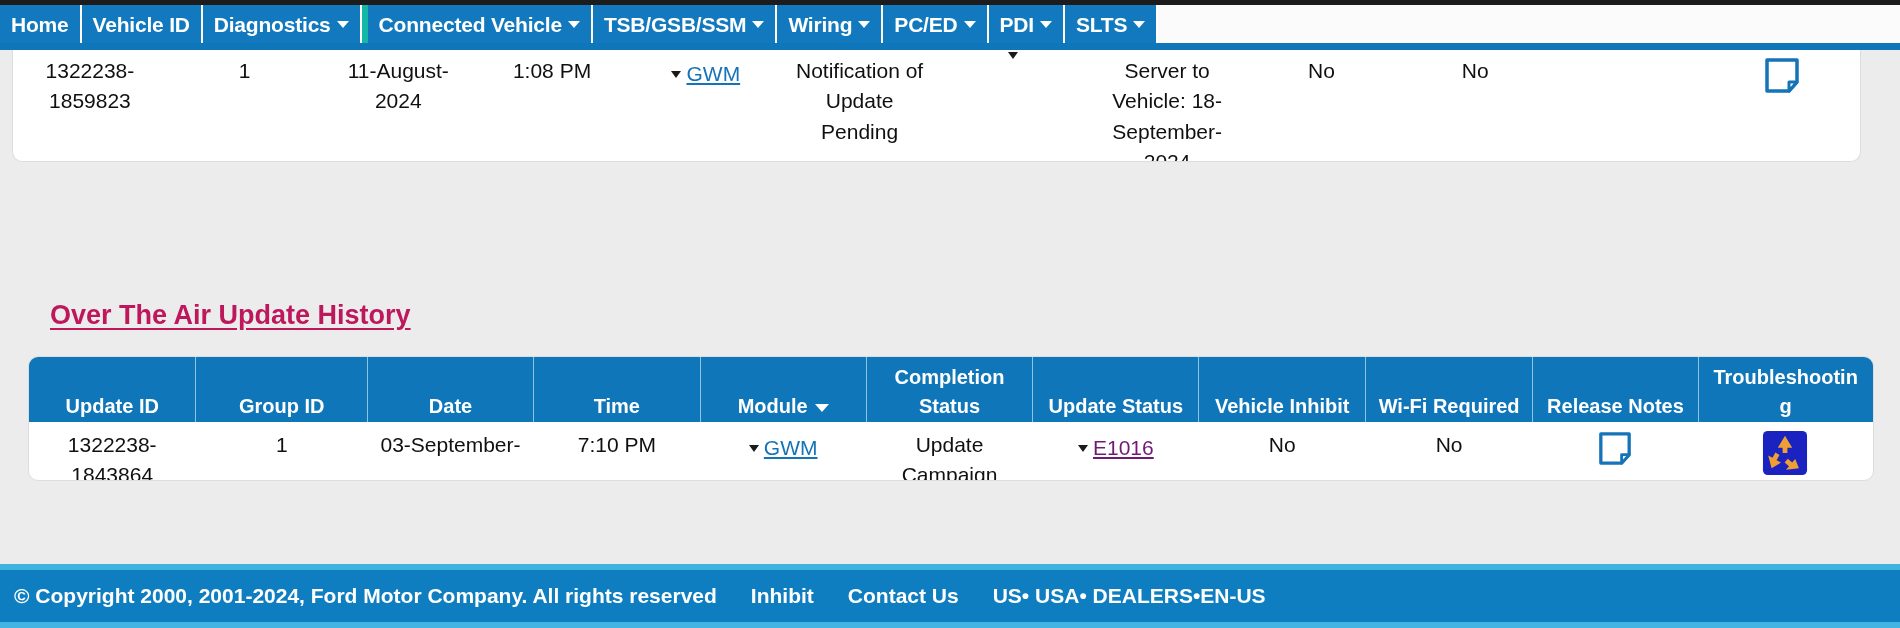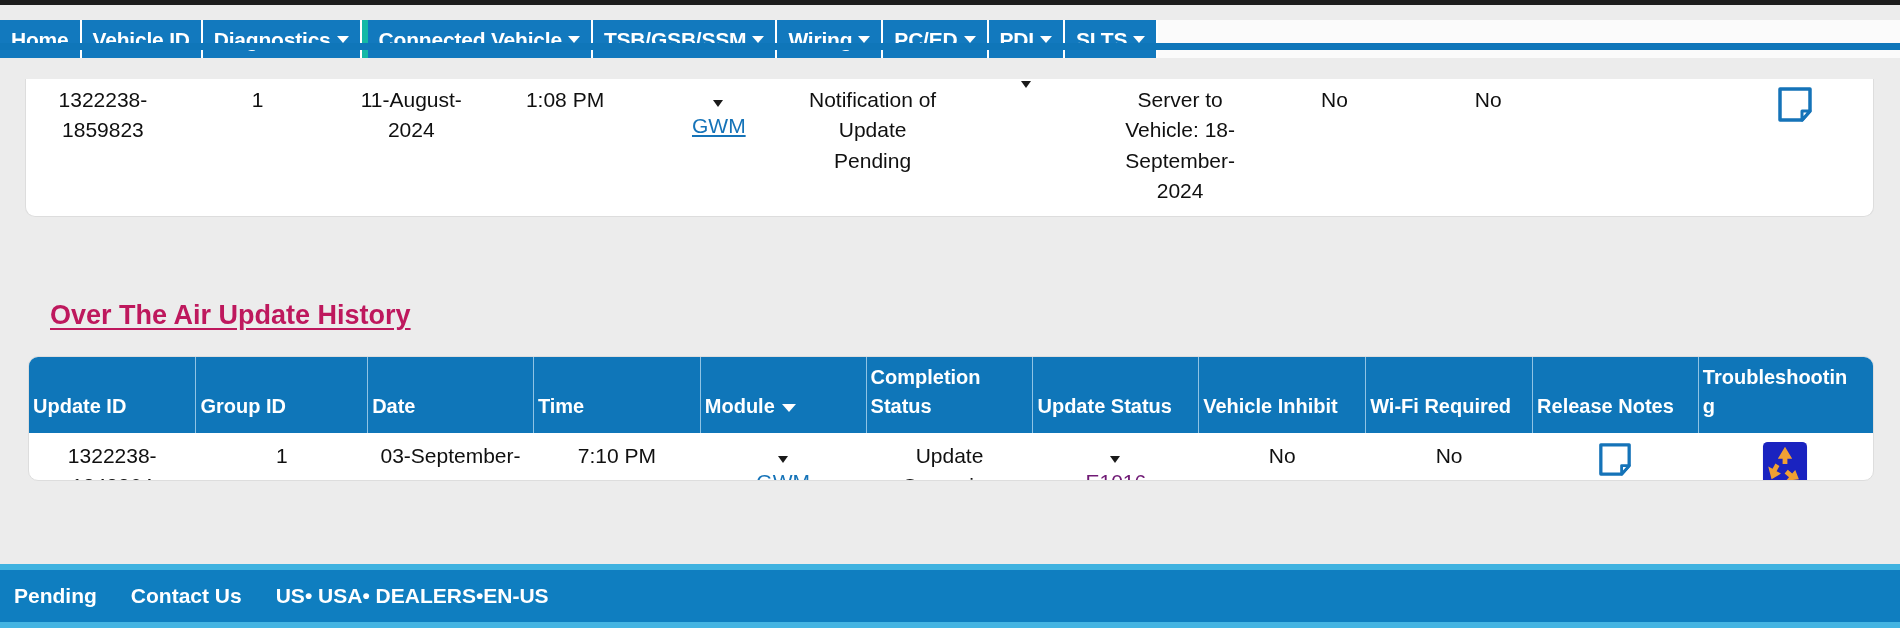--- a/index.html
+++ b/index.html
@@ -13,21 +13,21 @@
 
   
   .top-strip {
     position: absolute; top: 0; left: 0;
     width: 1900px; height: 5px;
     background: #1c1c1c;
   }
 
   
   .navbar {
-    position: absolute; top: 20px; left: 0;
+    position: absolute; top: 5px; left: 0;
     width: 1900px; height: 38px;
     background: #6d28d9;
     display: flex; align-items: stretch;
   }
   .nav-item {
     background: #1279be;
     color: #ffffff;
     font-weight: bold;
     font-size: 21px;
     letter-spacing: -0.2px;
@@ -68,56 +68,56 @@
     overflow: hidden;
   }
 
   .tbl { width: 100%; border-collapse: collapse; table-layout: fixed; }
   .tbl th {
     background: #0f76b9;
     color: #ffffff;
     font-weight: bold;
     font-size: 20px;
     vertical-align: bottom;
-    padding: 6px 4px 12px 4px;
+    padding: 6px 4px 1px 4px;
     border-right: 1px solid #8fc3e4;
     line-height: 1.45;
-    text-align: left;
+    text-align: center;
   }
   .tbl th:last-child { border-right: none; }
   .tbl td {
     font-size: 21px;
     color: #101010;
     text-align: center;
     vertical-align: top;
     padding: 8px 6px;
     line-height: 1.45;
     border-right: 1px solid transparent;
   }
 
   
-  #partial-card { top: 50px; left: 25px; width: 1849px; height: 138px;
-                  border-top: none; border-radius: 0 0 10px 10px; margin-top: 29px; }
+  #partial-card { top: 50px; left: 12px; width: 1849px; height: 112px;
+                  border-top: none; border-radius: 0 0 10px 10px; }
   #partial-card .tbl td { padding-top: 6px; }
 
   
   #ota-card { top: 356px; left: 28px; width: 1846px; height: 125px; }
 
   .sect-title {
     position: absolute;
     top: 300px; left: 50px;
     font-size: 27px;
     font-weight: bold;
     color: #be185d;
     text-decoration: underline;
     text-underline-offset: 4px;
   }
 
   
-  .caret-link { display: inline-flex; align-items: center; gap: 4px; white-space: nowrap; flex-direction: column; }
+  .caret-link { display: inline-flex; align-items: center; gap: 4px; white-space: nowrap; }
   .mini-caret {
     width: 0; height: 0;
     border-left: 5px solid transparent;
     border-right: 5px solid transparent;
     border-top: 7px solid #1a1a1a;
     margin-right: 1px;
   }
   a.lnk-blue { color: #1573b8; text-decoration: underline; cursor: pointer; }
   a.lnk-red  { color: #701a75; text-decoration: underline; cursor: pointer; }
   .txt-red   { color: #b3312f; }
@@ -338,17 +338,18 @@
             </svg>
           </span>
         </td>
       </tr>
     </tbody>
   </table>
 </div>
 
 <div class="footer-top-line"></div>
 <div class="footer">
-  <a>Pending</a>
+  <span>© Copyright 2000, 2001-2024, Ford Motor Company. All rights reserved</span>
+  <a>Inhibit</a>
   <a>Contact Us</a>
   <span>US• USA• DEALERS•EN-US</span>
 </div>
 <div class="footer-bottom-line"></div>
 
 </body></html>

